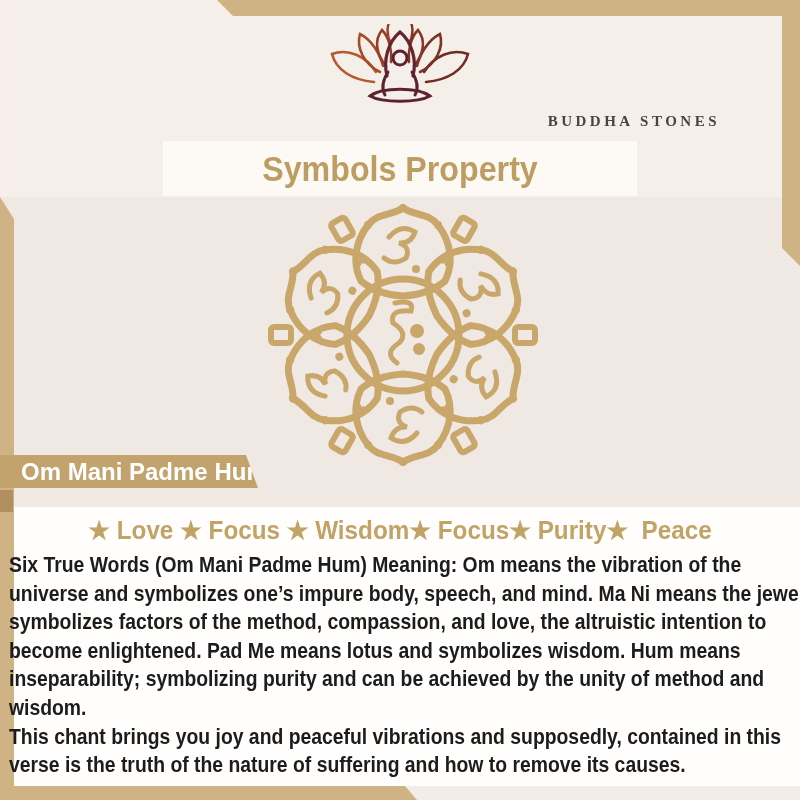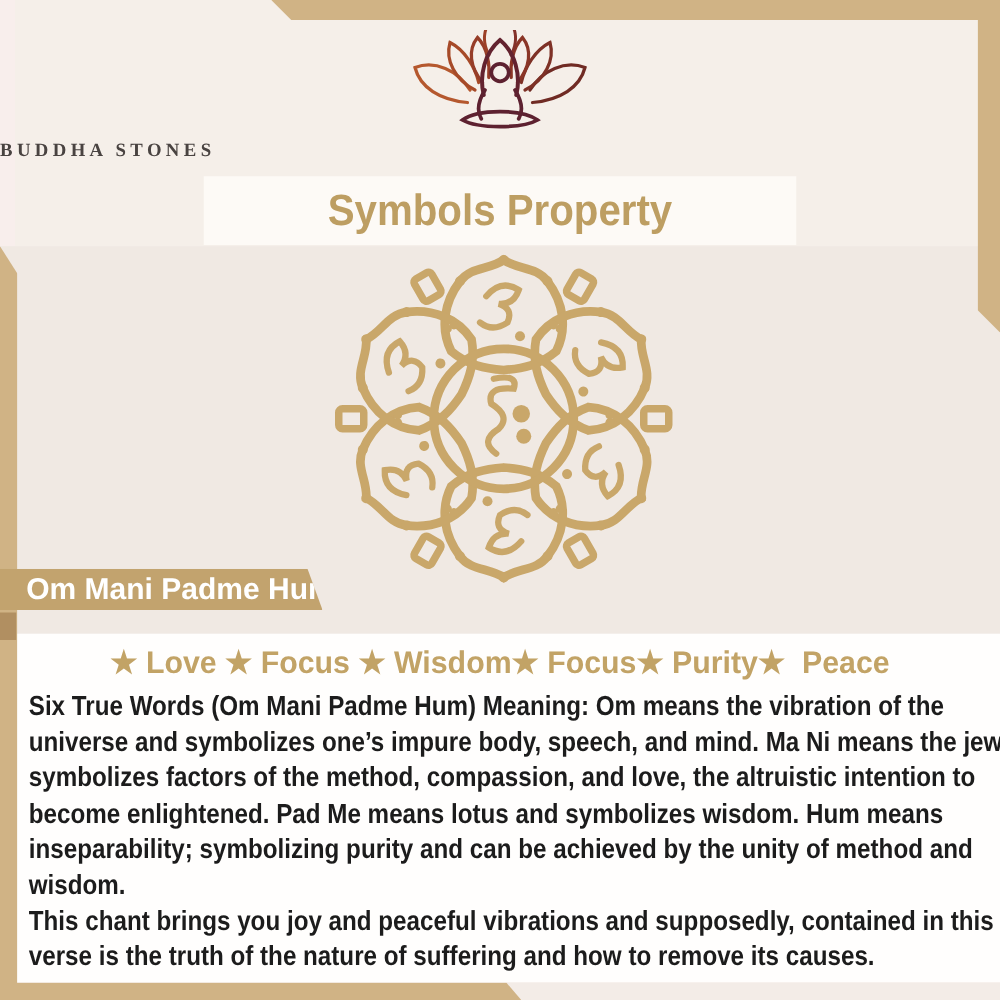--- a/index.html
+++ b/index.html
@@ -21,21 +21,21 @@
   .strip-right{left:782px;top:0;width:18px;height:266px;background:var(--tan,#d0b385);
              clip-path:polygon(0 0,18px 0,18px 266px,0 248px);}
   .strip-left{left:0;top:197px;width:14px;height:603px;background:var(--tan,#d0b385);
              clip-path:polygon(0 0,14px 22px,14px 603px,0 603px);}
   .strip-bottom{left:0;top:786px;width:417px;height:14px;background:var(--tan,#d0b385);
              clip-path:polygon(0 0,405px 0,417px 14px,0 14px);}
   .corner-notch{left:0;top:490px;width:13px;height:22px;background:#b18f61;}
 
   
   .logo{left:325px;top:24px;width:150px;height:88px;}
-  .brand-name{left:0;top:113px;width:720px;height:20px;text-align:left;
+  .brand-name{left:0;top:113px;width:720px;height:20px;text-align:right;
               font-family:"Liberation Serif",serif;font-size:15px;letter-spacing:3.5px;
               color:#494341;font-weight:600;}
 
   
   .heading{left:0;top:141px;width:800px;height:55px;line-height:55px;text-align:center;
            font-size:35px;font-weight:bold;color:var(--heading-gold,#bd9e62);
            transform:scaleX(.92);transform-origin:center;letter-spacing:0px;}
 
   
   .mandala{left:263px;top:195px;width:280px;height:280px;}
@@ -49,21 +49,21 @@
           clip-path:polygon(0 0,246px 0,258px 33px,0 33px);}
   .banner-label{display:block;padding-left:21px;line-height:33px;font-size:24px;
                 font-weight:bold;color:#ffffff;white-space:nowrap;}
 
   
   .stars{left:0;top:512px;width:800px;height:36px;line-height:36px;text-align:center;
          font-size:25px;font-weight:bold;color:var(--star-gold,#c2a366);white-space:pre;
          transform:scaleX(.97);transform-origin:center;}
 
   
-  .desc{left:23px;top:551px;width:777px;}
+  .desc{left:9px;top:551px;width:777px;}
   .desc .line{white-space:nowrap;height:28.6px;line-height:28.6px;font-size:22px;
               font-weight:bold;color:#1c1c1c;transform:scaleX(.88);transform-origin:left center;}
 
   .logo path,.logo circle{fill:none;stroke-linecap:round;}
 </style>
 </head>
 <body>
 
 <div class="abs bg-top"></div>
 <div class="abs edge-pink"></div>

